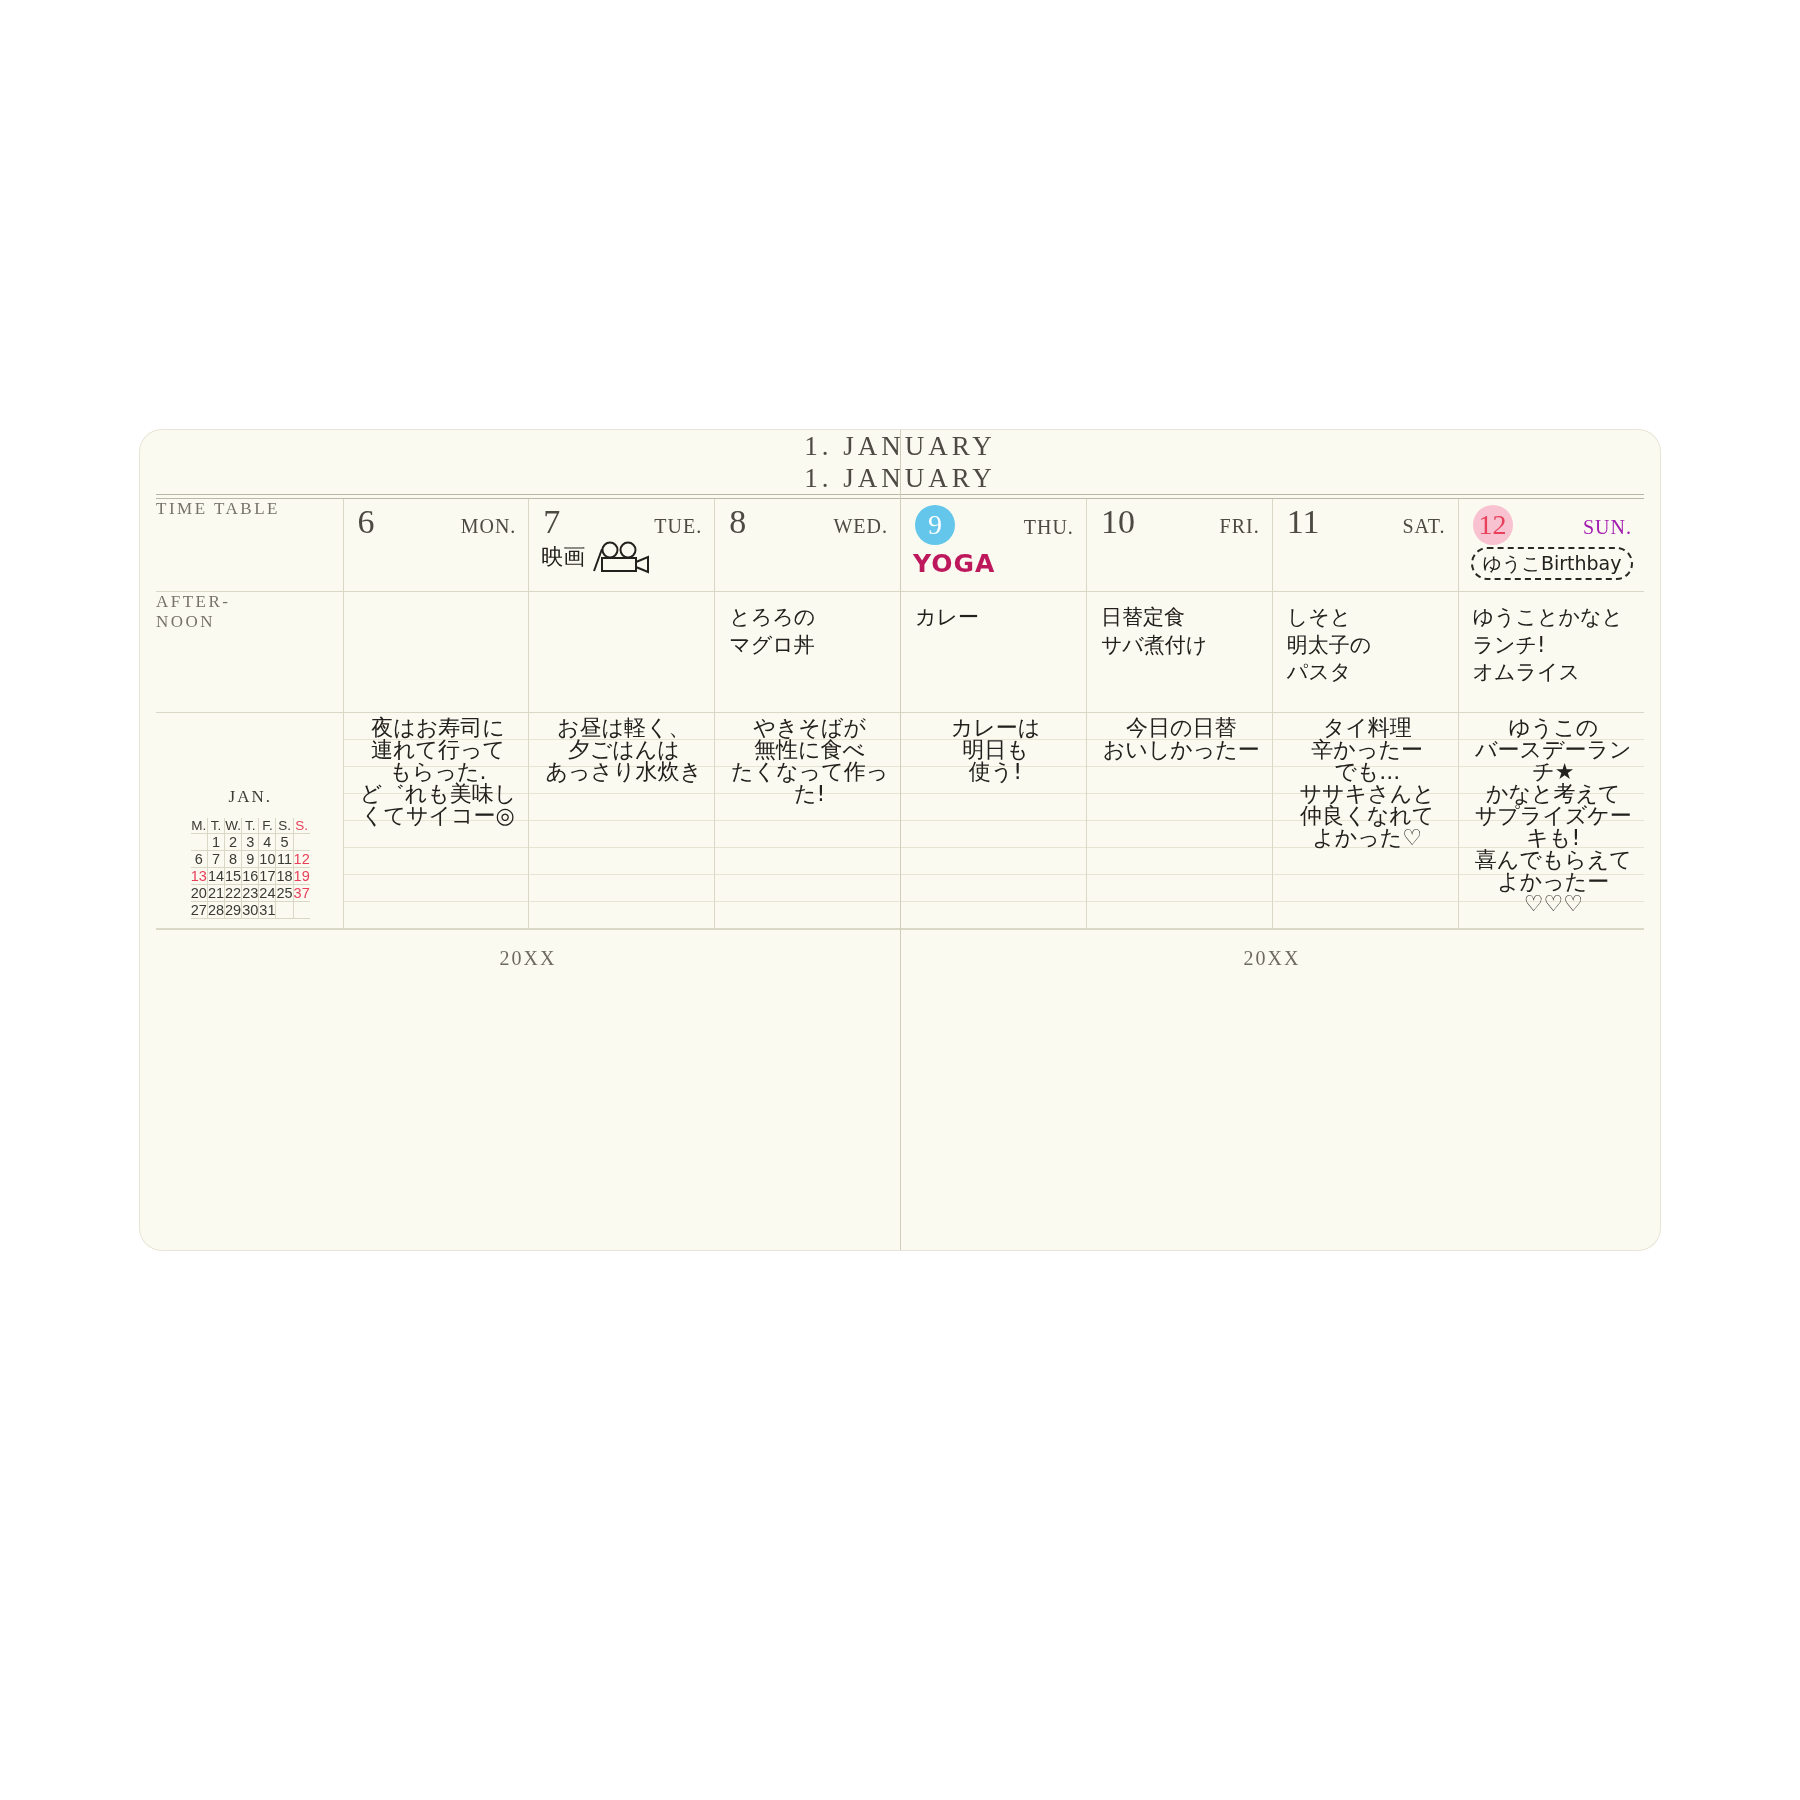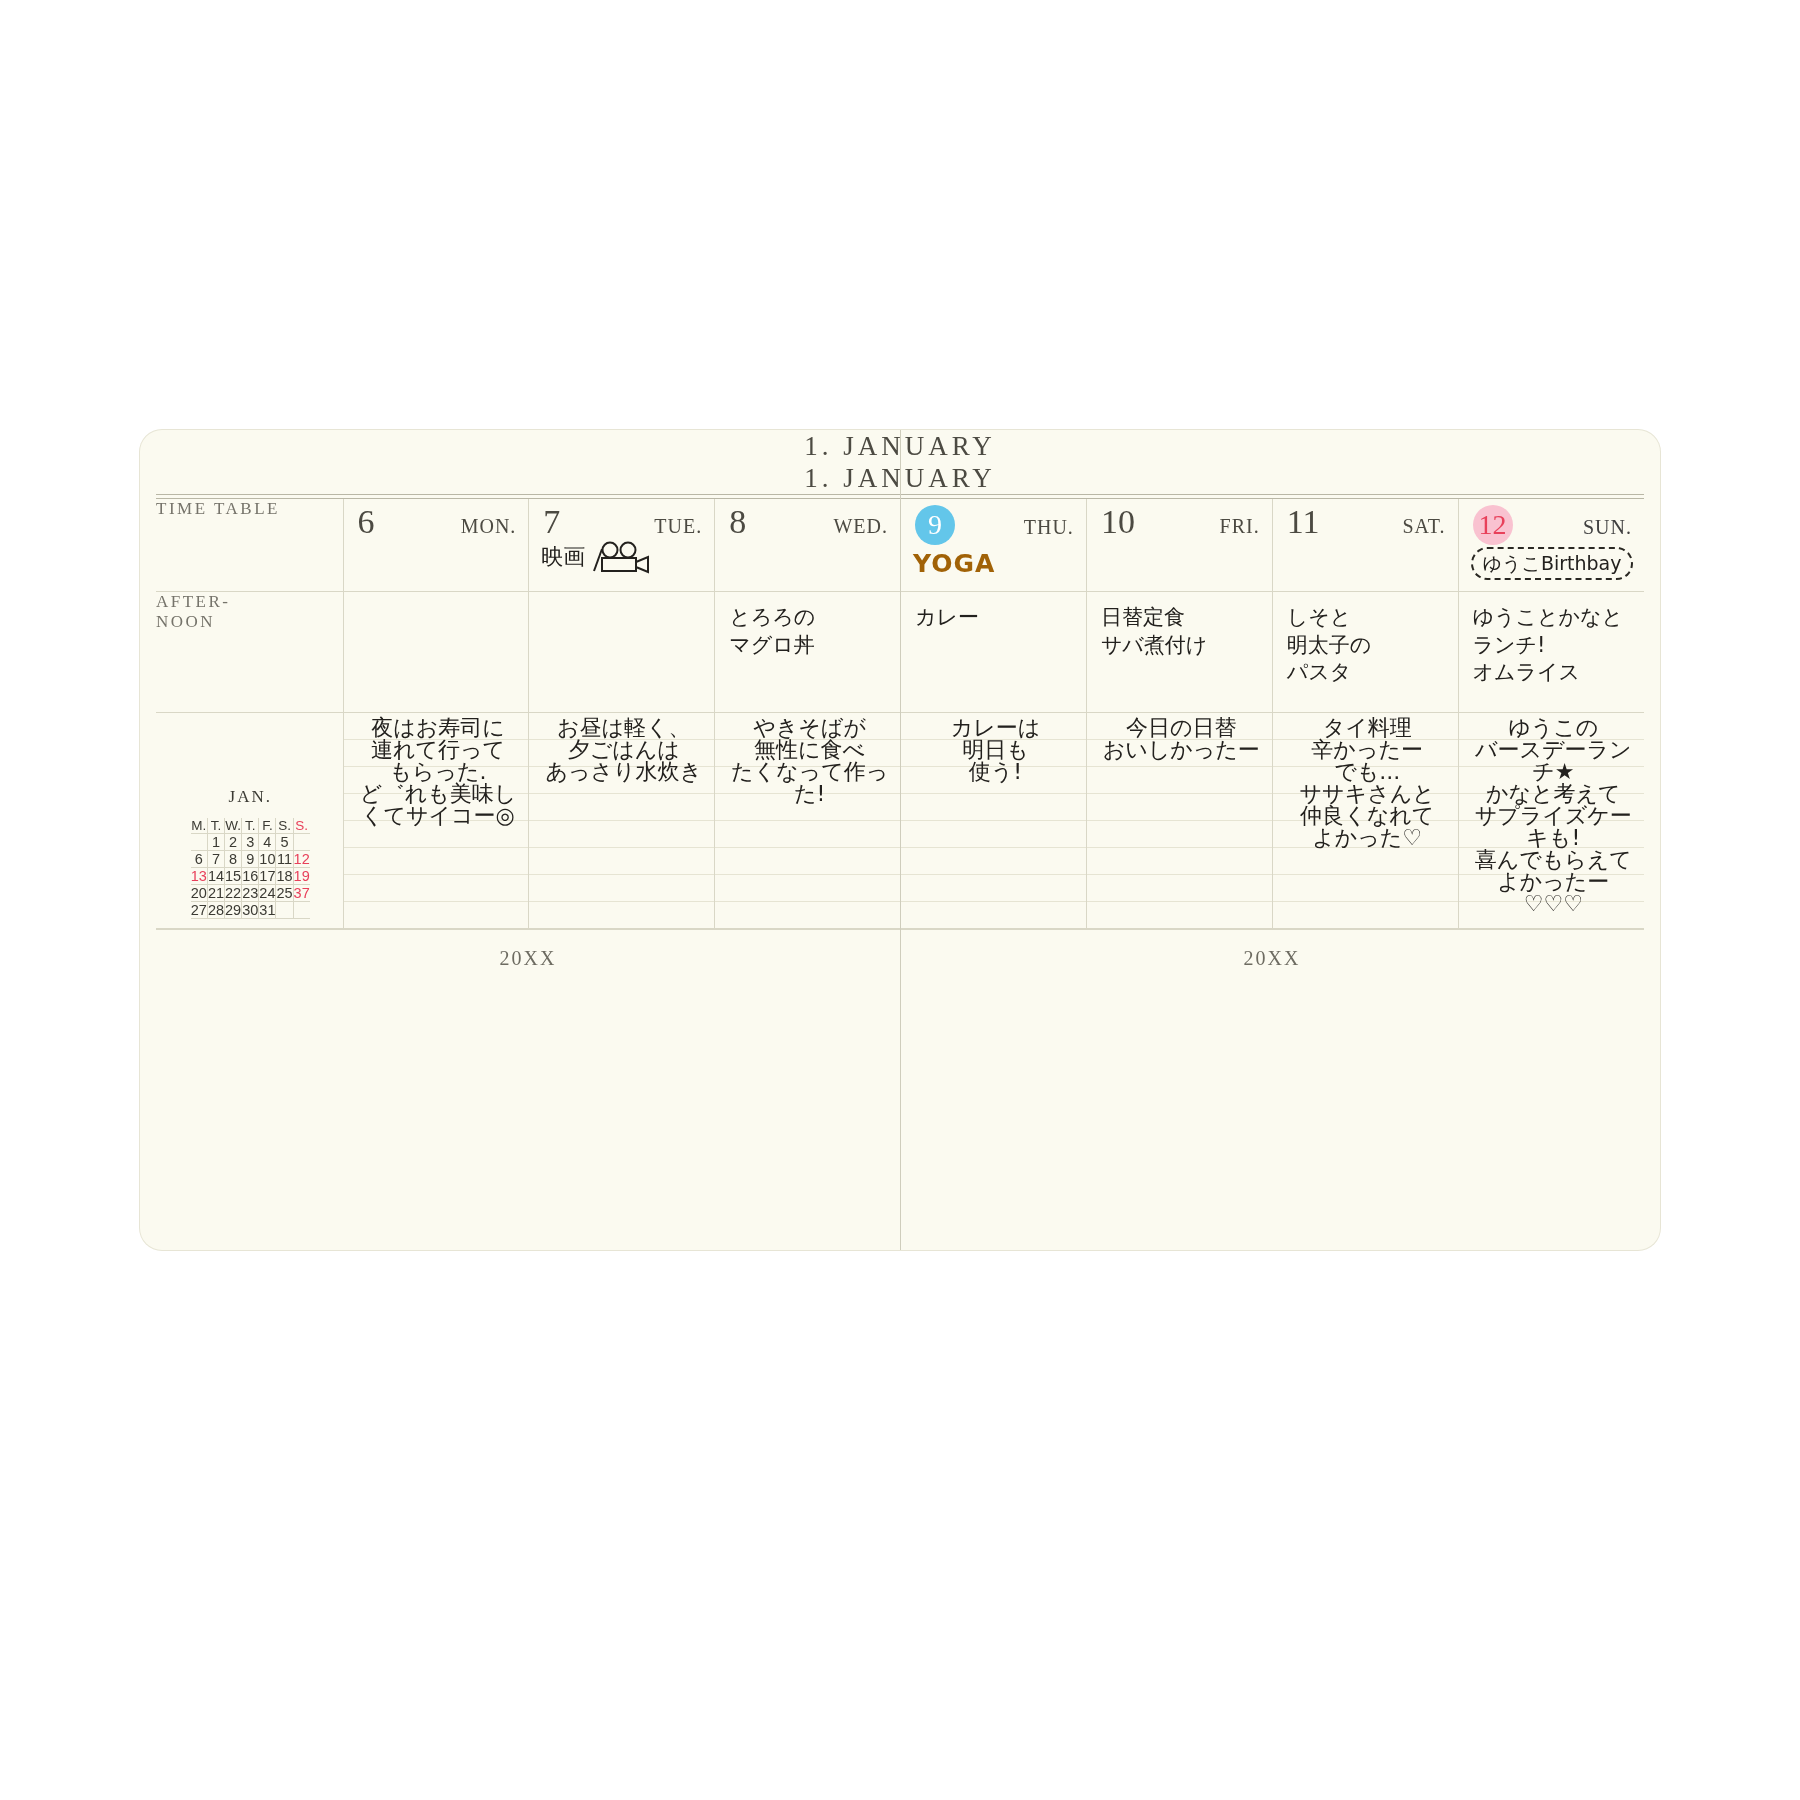--- a/index.html
+++ b/index.html
@@ -131,21 +131,21 @@
     color: #e8405a;
     background: #f9c2d0;
     border-radius: 50%;
     width: 40px;
     height: 40px;
     display: inline-flex;
     align-items: center;
     justify-content: center;
     font-size: 28px;
   }
-  .dname.sun { color: #404040; }
+  .dname.sun { color: #a21caf; }
 
   
   .hand {
     font-family: "DejaVu Sans", sans-serif;
     color: #23211e;
     line-height: 1.32;
   }
   .meal {
     padding: 12px 8px 8px 14px;
     font-size: 21px;
@@ -225,21 +225,21 @@
     color: #6d6b61;
     font-family: Liberation Serif, serif;
   }
 
   
   .tt-note {
     padding: 2px 6px 0 12px;
     font-size: 22px;
   }
   .yoga {
-    color: #a16207;
+    color: #be185d;
     font-weight: bold;
     font-size: 25px;
     letter-spacing: 1px;
   }
   .bday-bubble {
     display: inline-block;
     border: 2px dashed #2a2823;
     border-radius: 26px;
     padding: 2px 10px;
     font-size: 19px;

